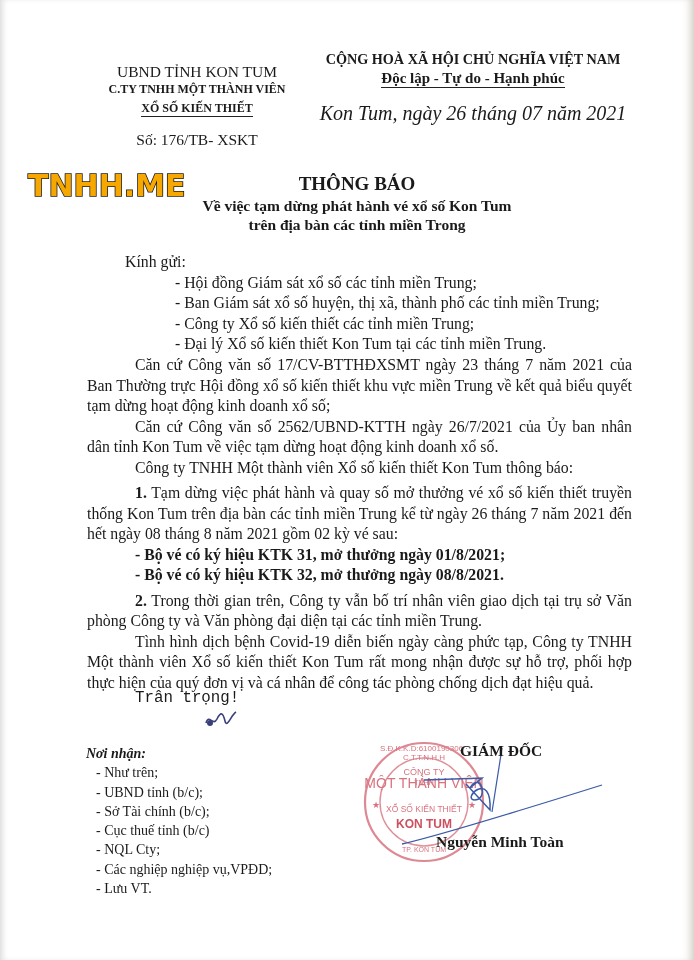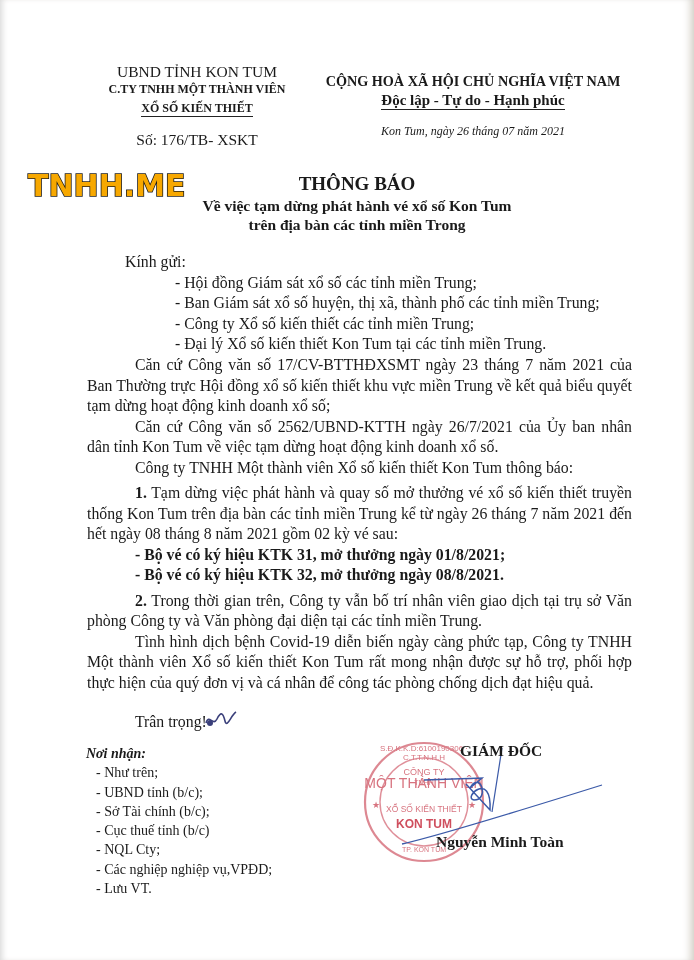--- a/index.html
+++ b/index.html
@@ -14,41 +14,41 @@
       position: absolute; left: 0; top: 0; width: 694px; height: 960px;
       background: #ffffff;
       box-shadow: inset 6px 0 6px -4px #d8d8d8, inset -8px 0 8px -5px #cfcac0;
     }
     .abs { position: absolute; }
     .hdr-left { left: 82px; top: 62px; width: 230px; text-align: center; }
     .hdr-left .l1 { font-size: 15.5px; line-height: 19px; }
     .hdr-left .l2, .hdr-left .l3 { font-size: 12px; font-weight: bold; line-height: 17px; }
     .hdr-left .l3 { display: inline-block; border-bottom: 1px solid #222; line-height: 15px; }
     .hdr-left .so { font-size: 15.5px; margin-top: 14px; }
-    .hdr-right { left: 308px; top: 72px; width: 330px; text-align: center; }
+    .hdr-right { left: 308px; top: 50px; width: 330px; text-align: center; }
     .hdr-right .r1 { font-size: 14.2px; font-weight: bold; line-height: 19px; }
     .hdr-right .r2 { display: inline-block; font-size: 15px; font-weight: bold; line-height: 17px; border-bottom: 1px solid #222; }
-    .hdr-right .date { font-size: 12px; font-style: italic; margin-top: 14px; }
+    .hdr-right .date { font-size: 20px; font-style: italic; margin-top: 14px; }
     .watermark {
       left: 28px; top: 168px; font-family: "DejaVu Sans", sans-serif;
       font-weight: bold; font-size: 30px; letter-spacing: 0px; color: #f7a800;
       -webkit-text-stroke: 1.6px #1a1a1a; paint-order: stroke fill;
     }
     .title-block { left: 147px; top: 172px; width: 420px; text-align: center; }
     .title-block .t1 { font-size: 19px; font-weight: bold; line-height: 24px; }
     .title-block .t2, .title-block .t3 { font-size: 15.5px; font-weight: bold; line-height: 19px; }
     .body-text { font-size: 15.8px; line-height: 20.5px; }
     .recips { left: 125px; top: 252px; }
     .recips .item { padding-left: 50px; }
     .paras { left: 87px; top: 355px; width: 545px; }
     .paras p { margin: 0; text-align: justify; text-align-last: left; }
     .paras .ind { text-indent: 48px; }
     .paras .gap { margin-top: 5px; }
     .paras .bold-item { font-weight: bold; padding-left: 48px; }
-    .closing { left: 135px; top: 713px; font-size: 15.8px; }
+    .closing { left: 135px; top: 689px; font-size: 15.8px; font-family: Liberation Mono, monospace; }
     .sig-squiggle { left: 203px; top: 709px; }
     .noi-nhan { left: 86px; top: 744px; font-size: 14px; line-height: 19.3px; }
     .noi-nhan .h { font-weight: bold; font-style: italic; }
     .noi-nhan .it { padding-left: 10px; }
     .stamp { left: 362px; top: 740px; width: 124px; height: 124px; }
     .director { left: 460px; top: 742px; font-size: 15.5px; font-weight: bold; }
     .signer { left: 436px; top: 833px; font-size: 15.5px; font-weight: bold; }
     .stamp-text {
       position: absolute; left: 0; top: 0; width: 124px; text-align: center;
       font-family: "Liberation Sans", sans-serif; color: #d7737f;

